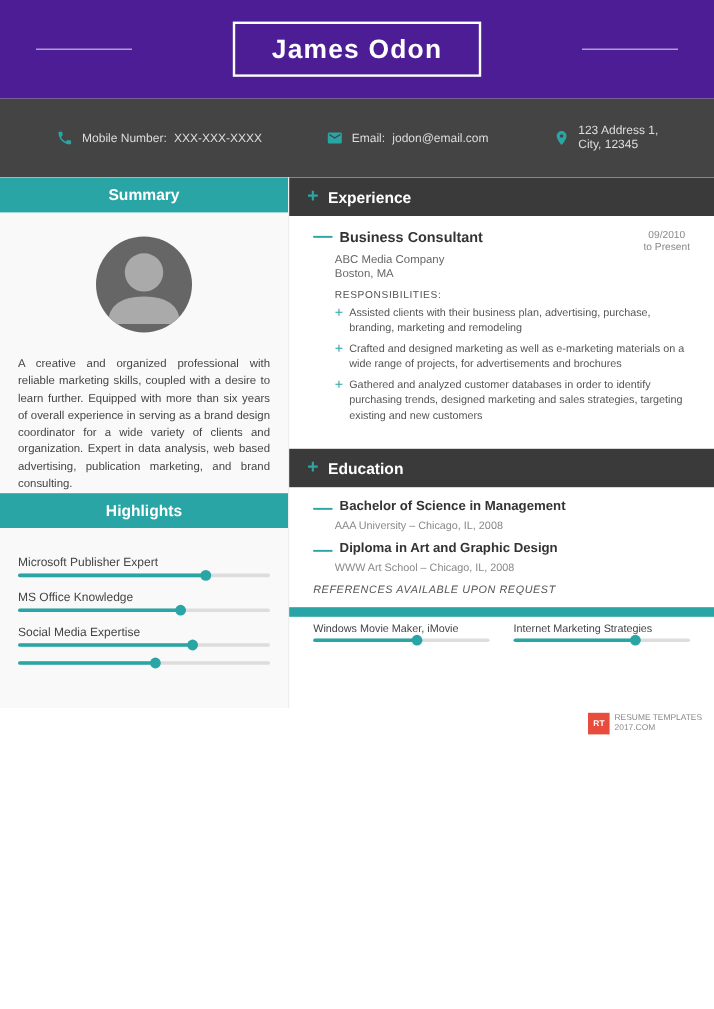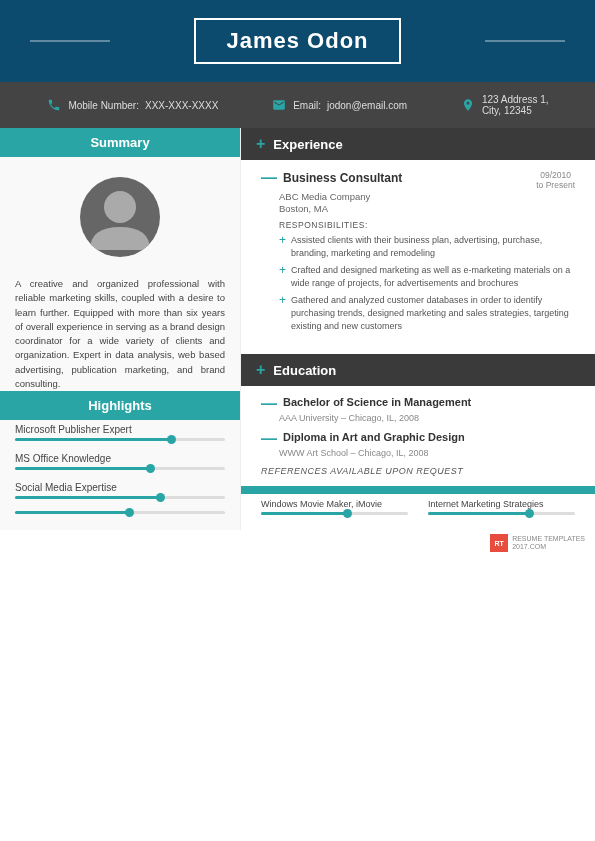--- a/index.html
+++ b/index.html
@@ -7,21 +7,21 @@
       width: 595px;
       min-height: 841px;
       font-family: Arial, sans-serif;
       background: #f5f5f5;
       font-size: 11px;
       color: #333;
     }
 
     
     .header {
-      background: #0c4a6e;
+      background: #4c1d95;
       padding: 18px 40px;
       position: relative;
       display: flex;
       align-items: center;
       justify-content: center;
       min-height: 80px;
     }
     .header-lines-left,
     .header-lines-right {
       position: absolute;
@@ -46,21 +46,21 @@
       letter-spacing: 1px;
       white-space: nowrap;
     }
 
     
     .contact-bar {
       background: #444;
       display: flex;
       align-items: center;
       justify-content: space-around;
-      padding: 12px 20px;
+      padding: 22px 20px;
       color: #ddd;
       font-size: 10px;
     }
     .contact-item {
       display: flex;
       align-items: center;
       gap: 6px;
     }
     .contact-icon {
       width: 16px;
@@ -140,21 +140,21 @@
     .summary-text {
       padding: 10px 15px 0;
       font-size: 9.5px;
       line-height: 1.5;
       color: #444;
       text-align: justify;
     }
 
     
     .highlights-section {
-      padding: 4px 15px;
+      padding: 24px 15px;
     }
     .skill-item {
       margin-bottom: 12px;
     }
     .skill-name {
       font-size: 10px;
       color: #444;
       margin-bottom: 3px;
     }
     .skill-bar-bg {

